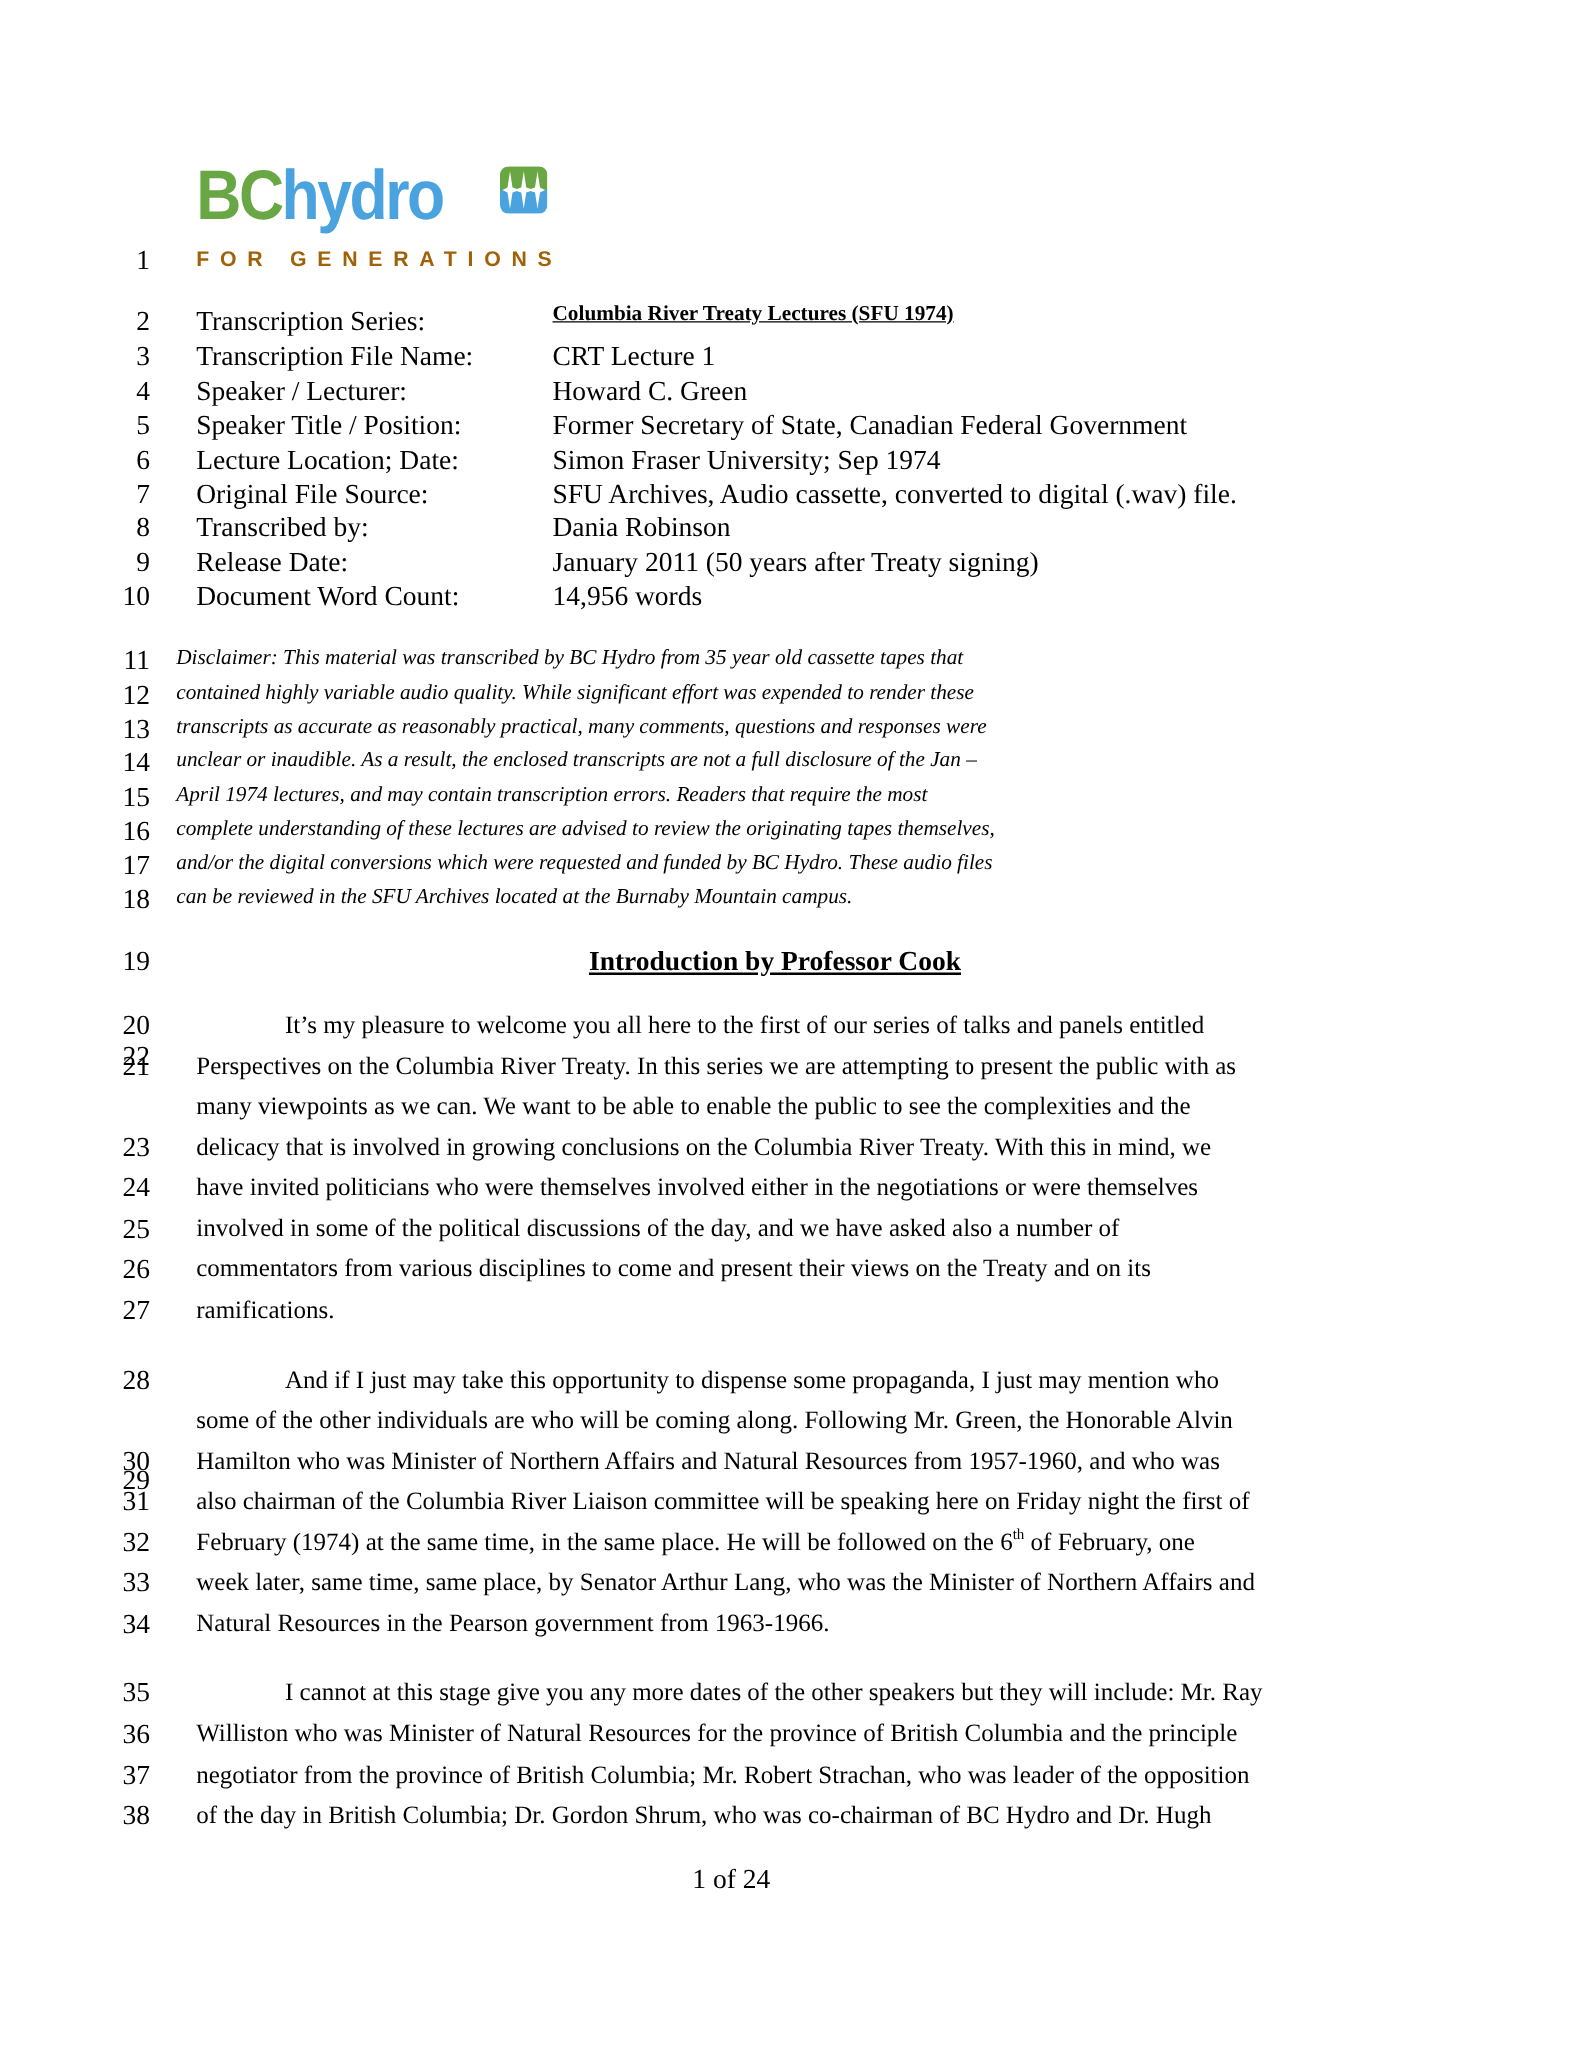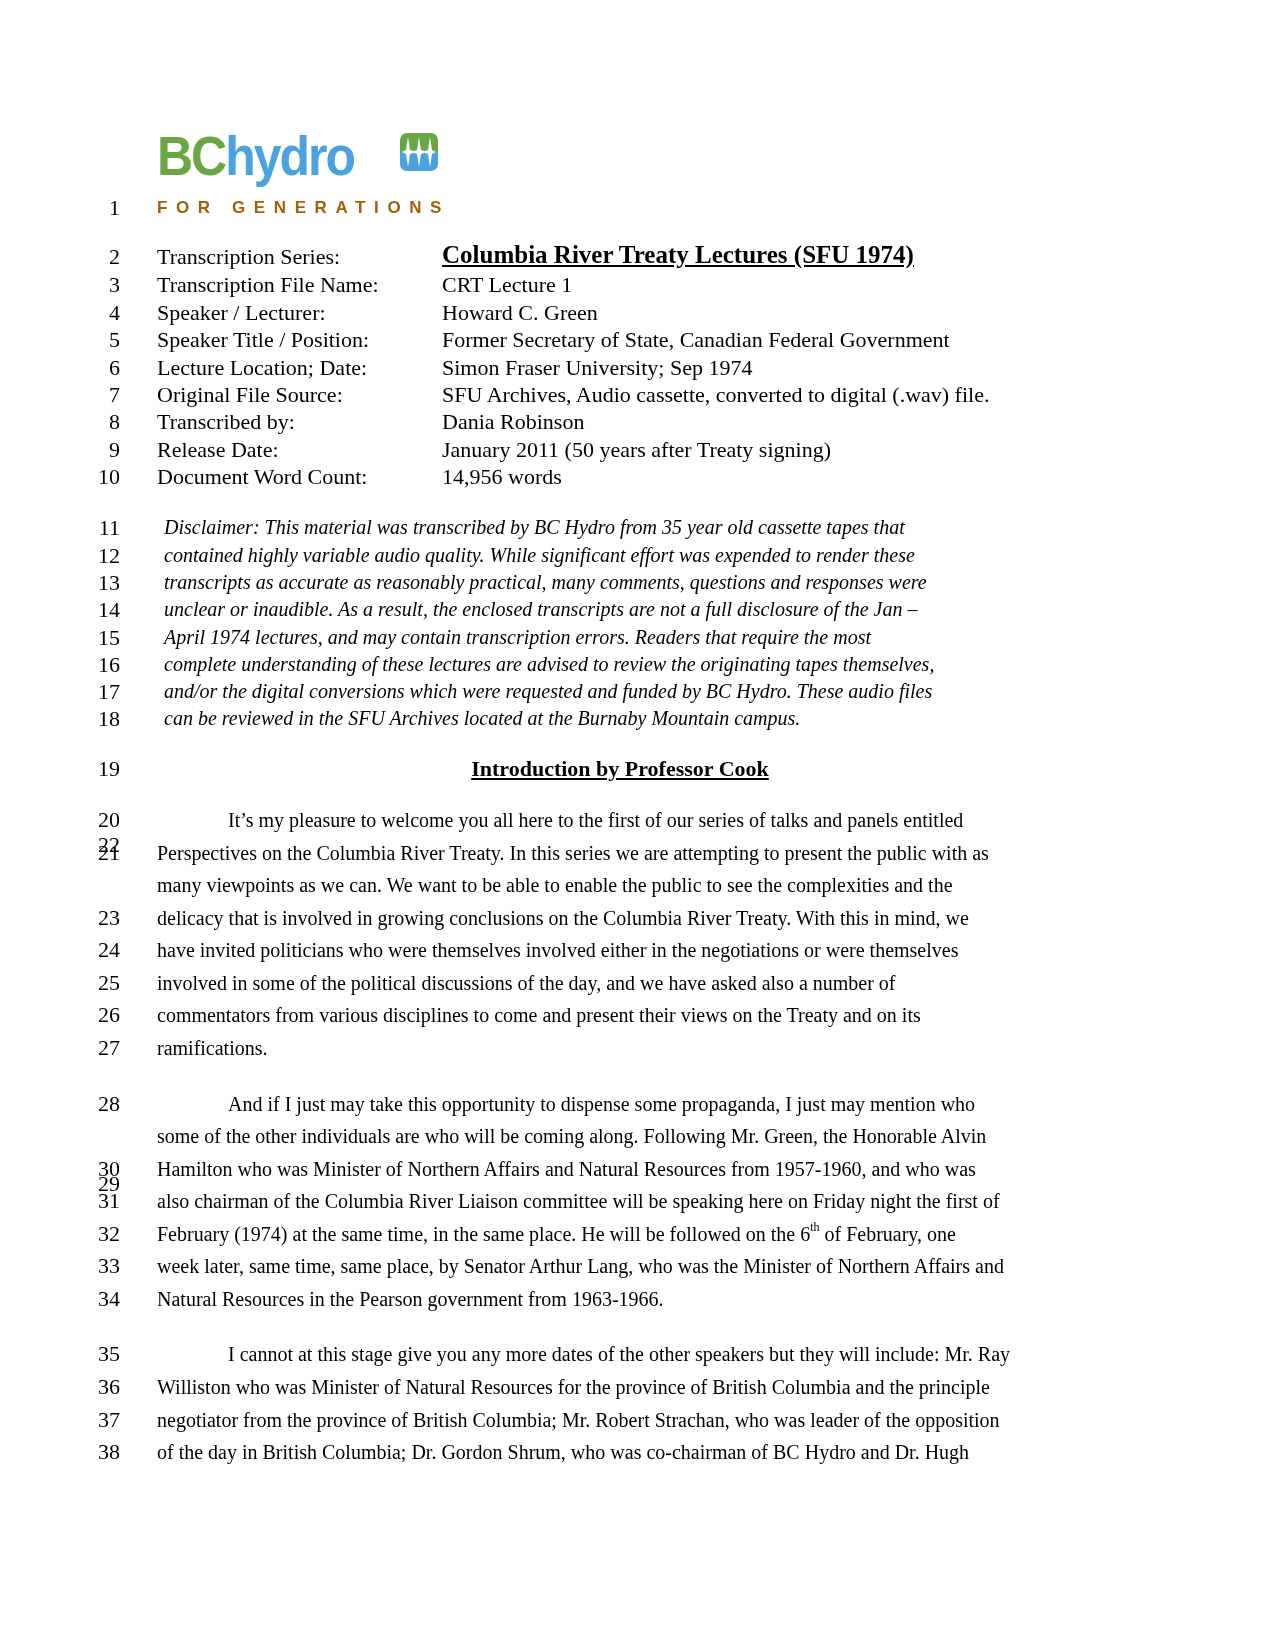--- a/index.html
+++ b/index.html
@@ -8,22 +8,22 @@
   .ln { position: absolute; font-size: 22px; line-height: 1; width: 40px; text-align: right; }
   .logo { position: absolute; left: 157px; top: 128px; }
   .logo-word { position: absolute; left: 0; top: 0; font-family: "Liberation Sans", "DejaVu Sans", sans-serif; font-weight: 700; font-size: 50px; letter-spacing: -2px; line-height: 1; white-space: nowrap; transform: scaleY(1.12); transform-origin: top left; }
   .logo-bc { color: #6aa84f; color: #69a744; }
   .logo-hydro { color: #4aa3df; }
   .logo-icon { position: absolute; left: 243px; top: 5px; width: 38px; height: 38px; border-radius: 7px; overflow: hidden; }
   .logo-tag { position: absolute; left: 0; top: 70px; font-family: "Liberation Sans", "DejaVu Sans", sans-serif; font-weight: 700; font-size: 17px; letter-spacing: 8.6px; white-space: nowrap; color: #a16207; }
   .meta-row { position: absolute; left: 157px; font-size: 22px; line-height: 1; white-space: nowrap; }
   .meta-label { position: absolute; left: 0; top: 0; }
   .meta-value { position: absolute; left: 285px; top: 0; }
-  .series-title { font-weight: 700; text-decoration: underline; font-size: 25px; position: relative; top: -4px; }
-  .text-line { position: absolute; left: 164px; font-size: 20px; line-height: 1; white-space: nowrap; }
+  .series-title { font-weight: 700; text-decoration: underline; font-size: 17px; position: relative; top: -4px; }
+  .text-line { position: absolute; left: 141px; font-size: 17px; line-height: 1; white-space: nowrap; }
   .italic { font-style: italic; }
   .heading { position: absolute; left: 0; width: 1240px; text-align: center; font-size: 22px; font-weight: 700; text-decoration: underline; line-height: 1; }
   .body-line { position: absolute; left: 157px; font-size: 20px; line-height: 1; white-space: nowrap; }
   .indent { padding-left: 71px; }
   sup { font-size: 12px; vertical-align: top; position: relative; top: -3px; }
   .footer { position: absolute; left: 0; width: 1170px; text-align: center; top: 1490px; font-size: 22px; }
 </style>
 </head>
 <body>
 
@@ -159,13 +159,14 @@
         <div class="body-line" style="top: 1289px;">Natural Resources in the Pearson government from 1963-1966.</div>
       </div>
       <div>
         <div class="body-line indent" style="top: 1344px;">I cannot at this stage give you any more dates of the other speakers but they will include: Mr. Ray</div>
         <div class="body-line" style="top: 1377px;">Williston who was Minister of Natural Resources for the province of British Columbia and the principle</div>
         <div class="body-line" style="top: 1410px;">negotiator from the province of British Columbia; Mr. Robert Strachan, who was leader of the opposition</div>
         <div class="body-line" style="top: 1442px;">of the day in British Columbia; Dr. Gordon Shrum, who was co-chairman of BC Hydro and Dr. Hugh</div>
       </div>
     </div>
 
+  <div class="footer">1 of 24</div>
 </div>
 
 </body></html>

